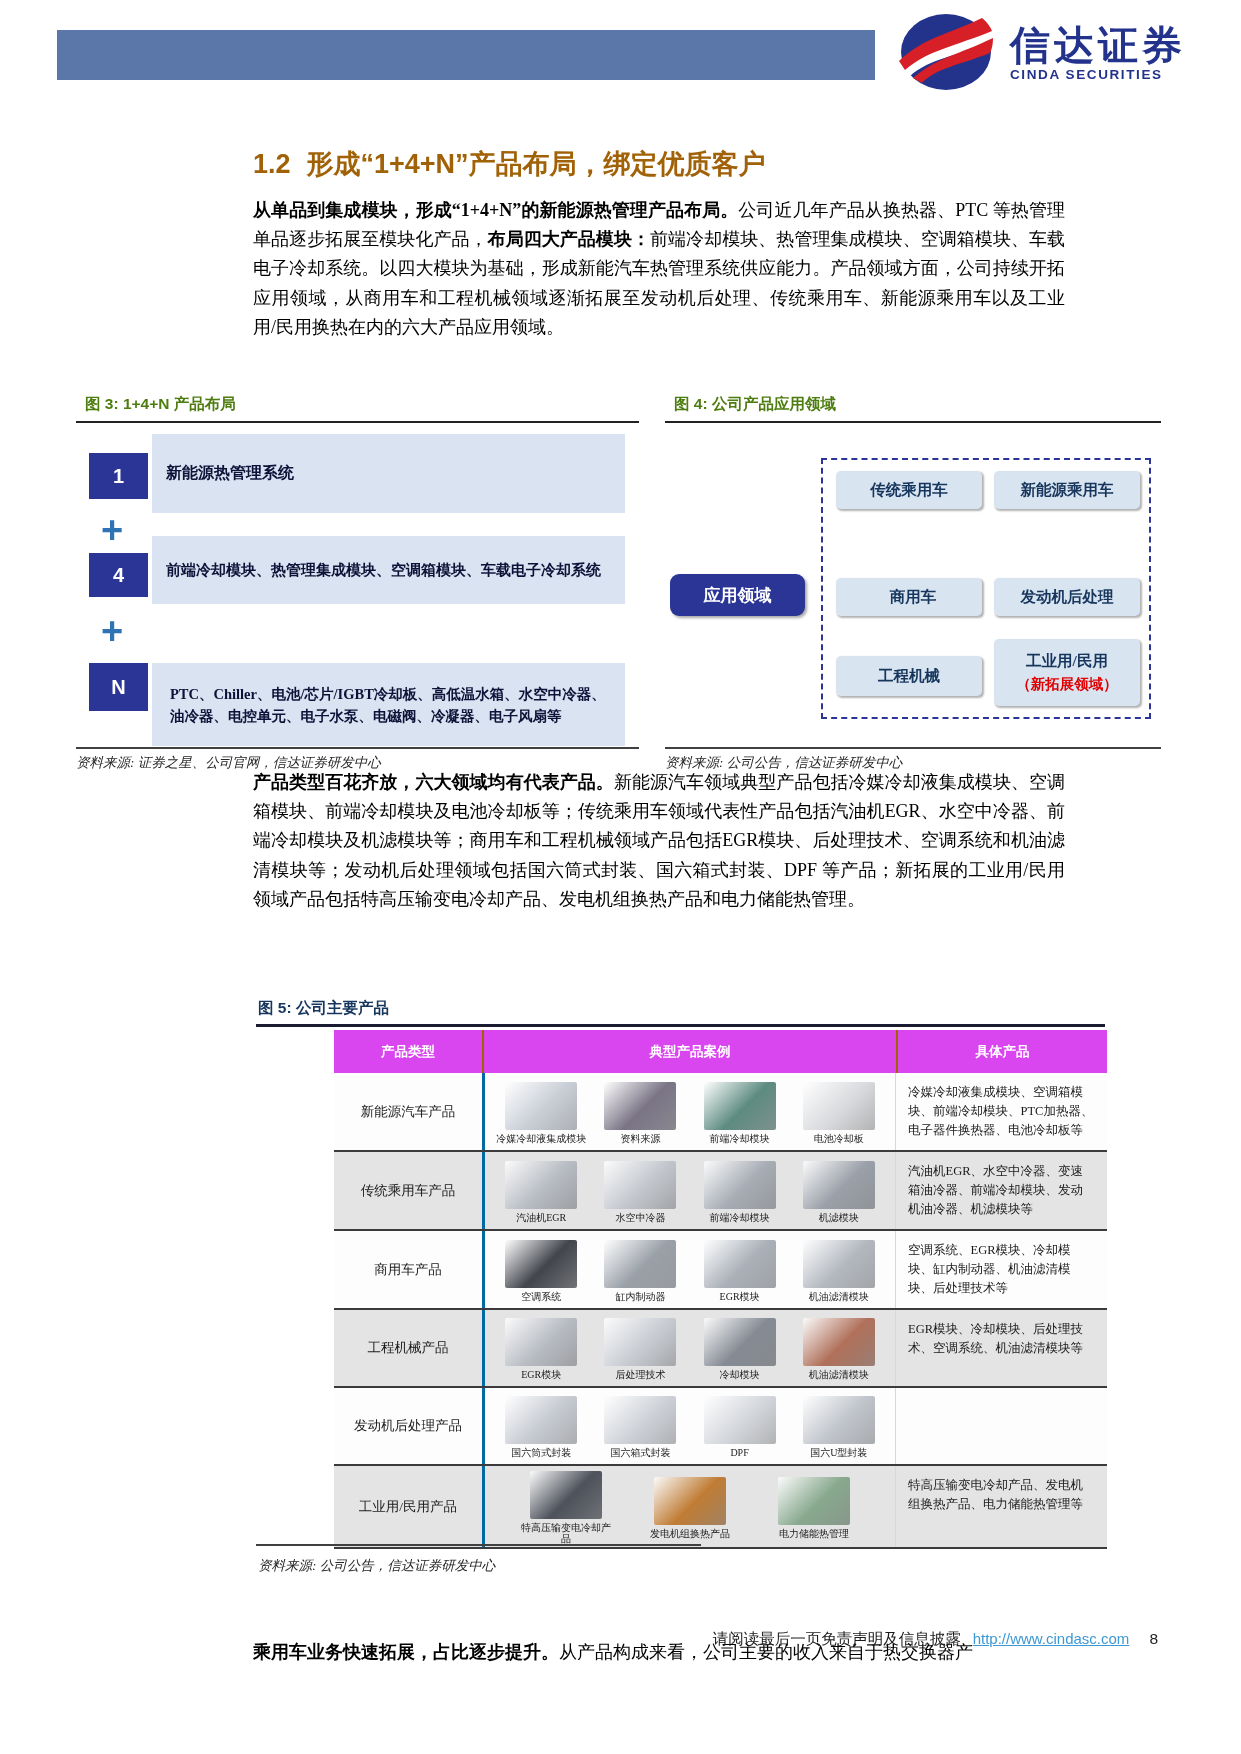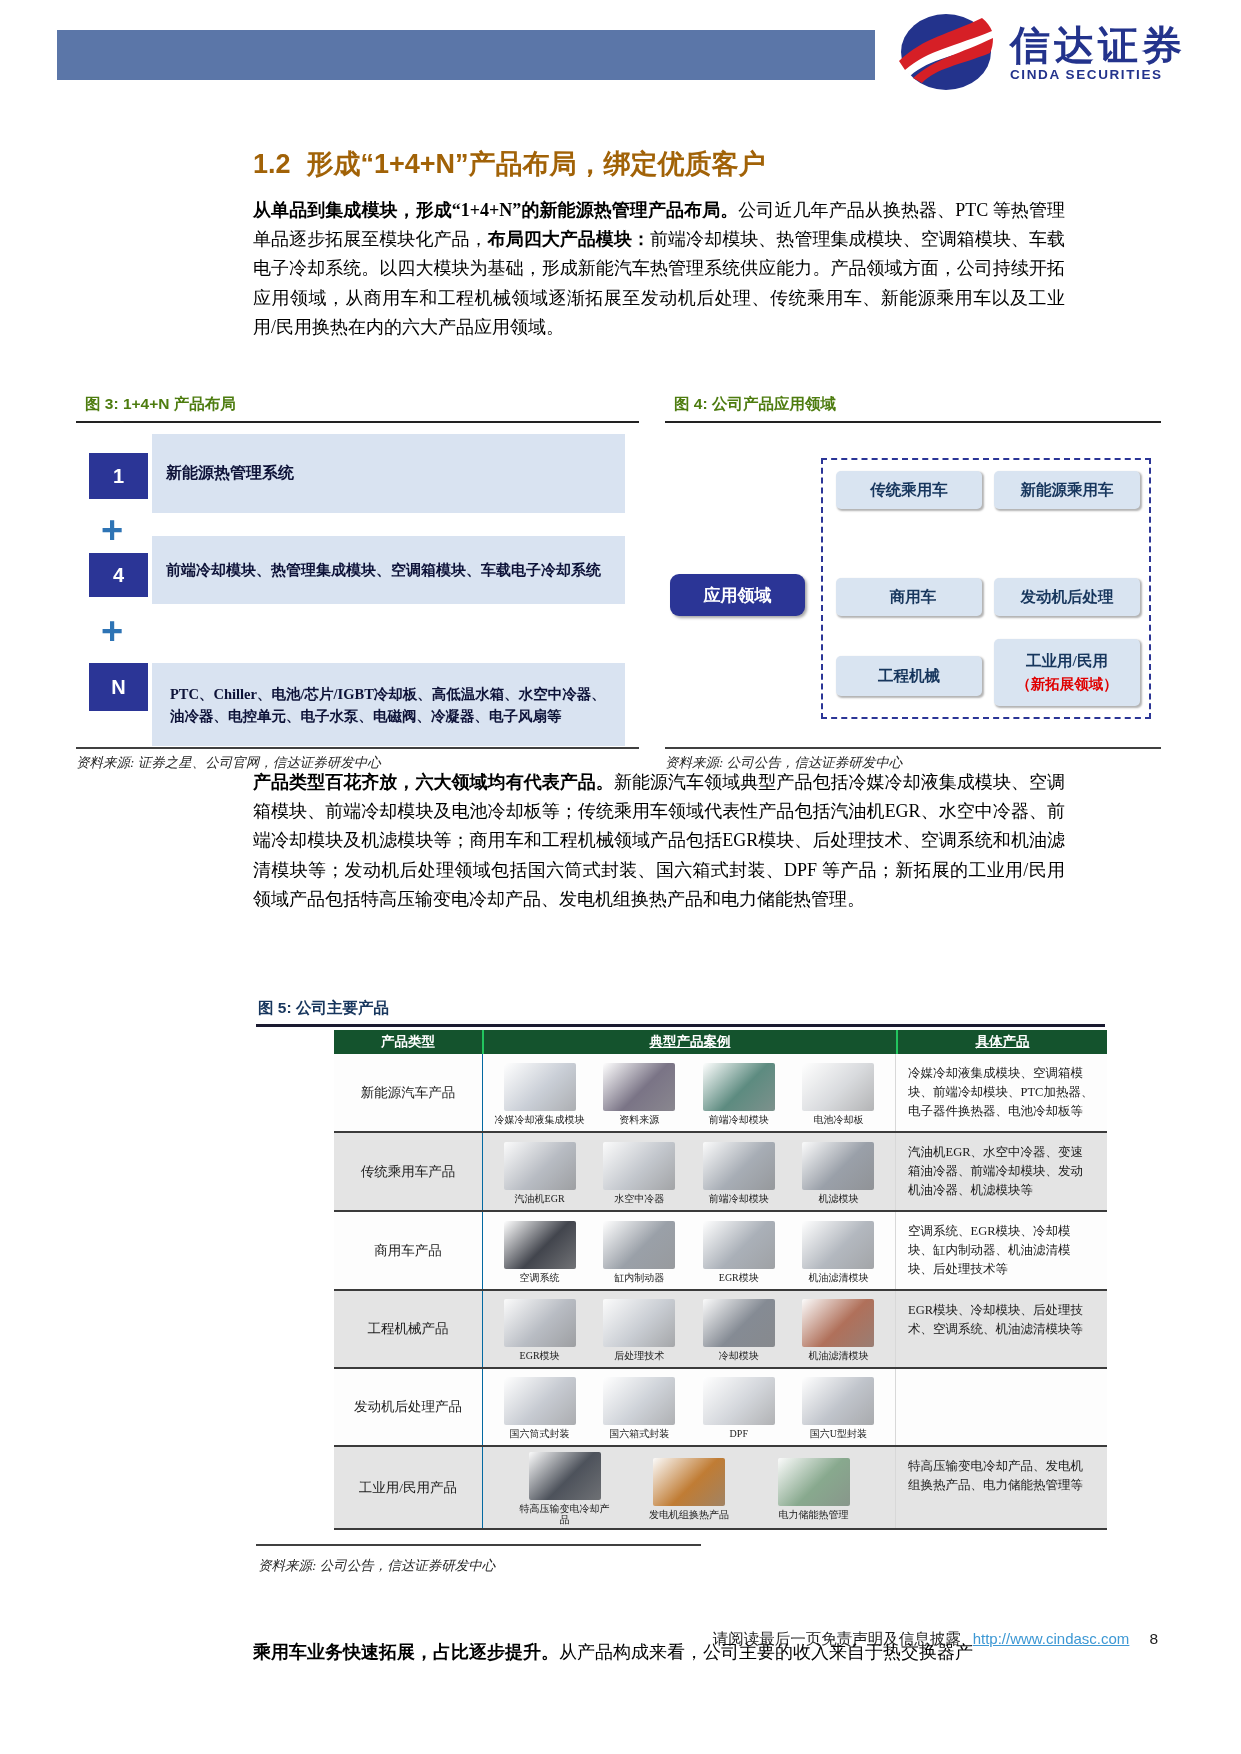--- a/index.html
+++ b/index.html
@@ -68,30 +68,30 @@
   .ab3 { left:171px; top:118px; width:146px; height:38px; }
   .ab4 { left:13px;  top:196px; width:146px; height:40px; }
   .ab5 { left:171px; top:179px; width:146px; height:67px; flex-direction:column; gap:3px; }
   .ab5 .sp2 { color:#e00000; font-size:14.5px; }
 
   
   .fig5-title { position:absolute; left:258px; top:998px; font-family:"Liberation Sans", sans-serif;
                 font-weight:bold; font-size:15.5px; color:#17365d; }
   .fig5-rule { position:absolute; left:256px; top:1024px; width:849px; height:3px; background:#1a1a30; }
   .ptable { position:absolute; left:334px; top:1030px; width:773px; font-size:13px; }
-  .t-head { display:grid; grid-template-columns:148px 414px 211px; background:#14532d; height:24px; }
+  .t-head { display:grid; grid-template-columns:148px 414px 211px; background:#d946ef; height:43px; }
   .t-h { color:#fff; font-weight:bold; font-size:13.5px; display:flex; align-items:center; justify-content:center; }
-  .t-h + .t-h { border-left:2px solid #22c55e;text-decoration:underline; }
+  .t-h + .t-h { border-left:2px solid #a16207; }
   .t-row { display:grid; grid-template-columns:148px 414px 211px; min-height:78px;
            background:#fdfdfd; border-bottom:2.5px solid #3b3b3b; }
   .t-row-alt { background:#e4e4e4; }
   .t-type { display:flex; align-items:center; justify-content:center; text-align:center;
             font-size:13.5px; padding:4px; }
   .t-images { display:flex; align-items:center; justify-content:space-evenly;
-              padding:5px 4px 3px 4px; border-left:1px solid #0369a1; border-right:1px solid #d8d8d8; }
+              padding:5px 4px 3px 4px; border-left:3px solid #0369a1; border-right:1px solid #d8d8d8; }
   .img-item { display:flex; flex-direction:column; align-items:center; width:94px; }
   .photo { width:72px; height:48px; border-radius:2px; }
   .caption { margin-top:3px; font-size:10px; color:#1a1a1a; text-align:center; line-height:11px; }
   .t-detail { font-size:12.5px; line-height:19px; padding:10px 12px; text-align:left; }
   .fig5-bottomrule { position:absolute; left:256px; top:1544px; width:445px; height:2px; background:#404040; }
   .fig5-source { position:absolute; left:258px; top:1552px; font-style:italic; font-size:13.5px; color:#262626; }
 
   
   .footer { position:absolute; left:253px; top:1629px; width:905px; display:flex;
             justify-content:flex-end; align-items:baseline; gap:12px; font-size:15.5px; }

